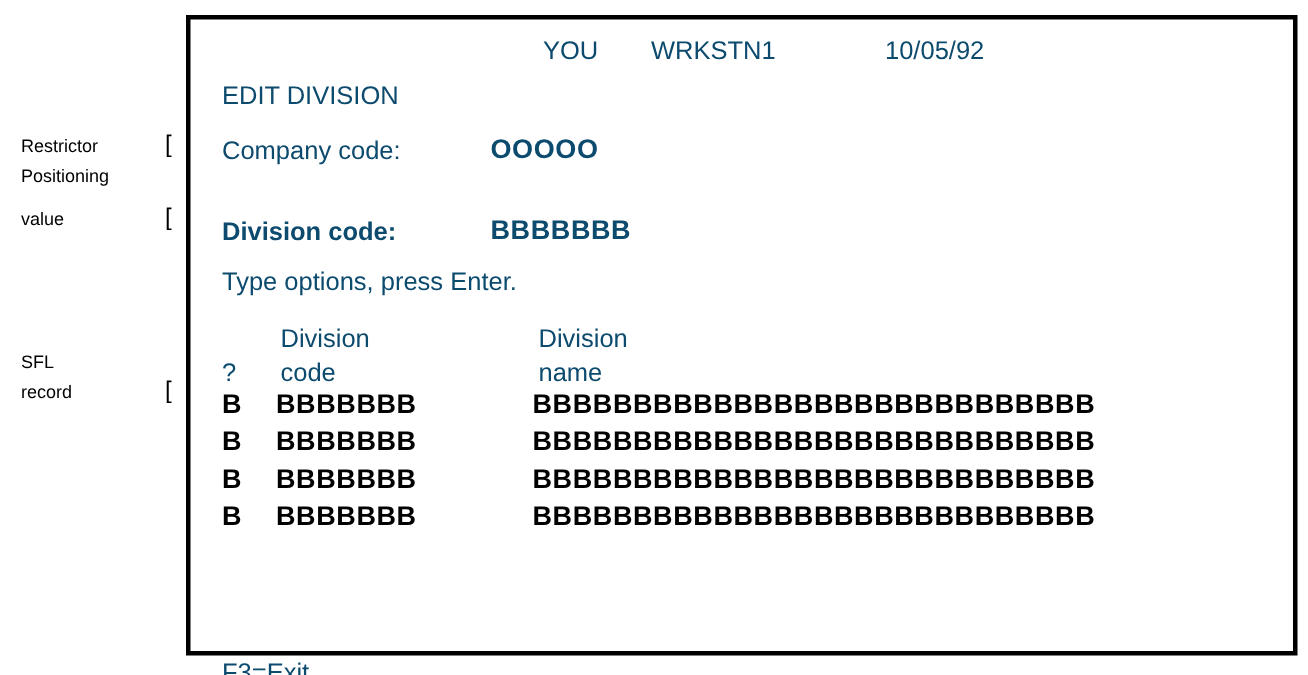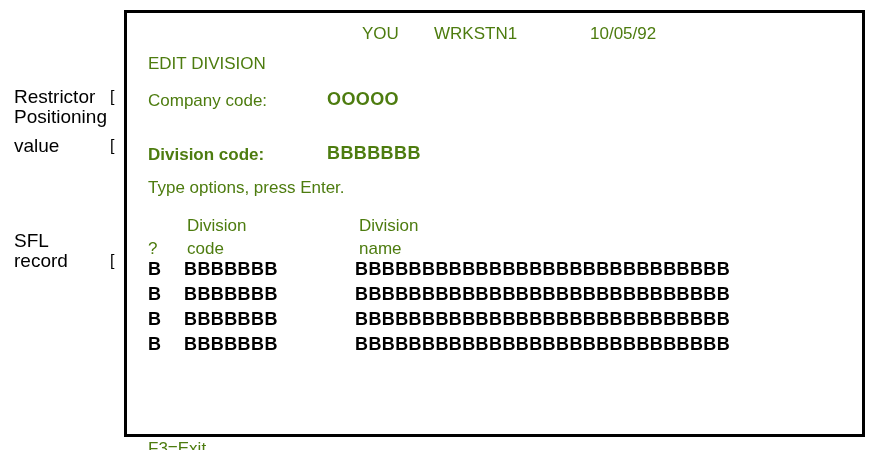--- a/index.html
+++ b/index.html
@@ -15,21 +15,21 @@
   #canvas {
     position: relative;
     width: 872px;
     height: 450px;
     background: #ffffff;
     overflow: hidden;
   }
   .annot-label {
     position: absolute;
     left: 14px;
-    font-size: 19px;
+    font-size: 12px;
     line-height: 20px;
     white-space: pre;
   }
   .annot-bracket {
     position: absolute;
     font-size: 16px;
     line-height: 20px;
   }
 
   
@@ -43,21 +43,21 @@
     box-sizing: border-box;
     background: #ffffff;
   }
 
   
   .scr {
     position: absolute;
     font-size: 17px;
     line-height: 21px;
     white-space: pre;
-    color: #4d7c0f;
+    color: #0c4a6e;
   }
   .scr-bold {
     font-weight: bold;
     letter-spacing: 0.4px;
   }
 
   
   #hdr-user   { left: 235px; top: 10px; }
   #hdr-wkstn  { left: 307px; top: 10px; }
   #hdr-date   { left: 463px; top: 10px; }

